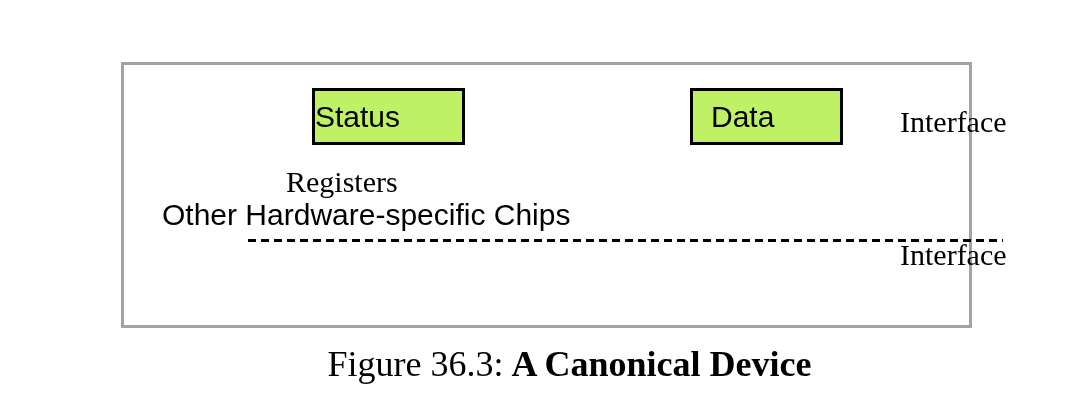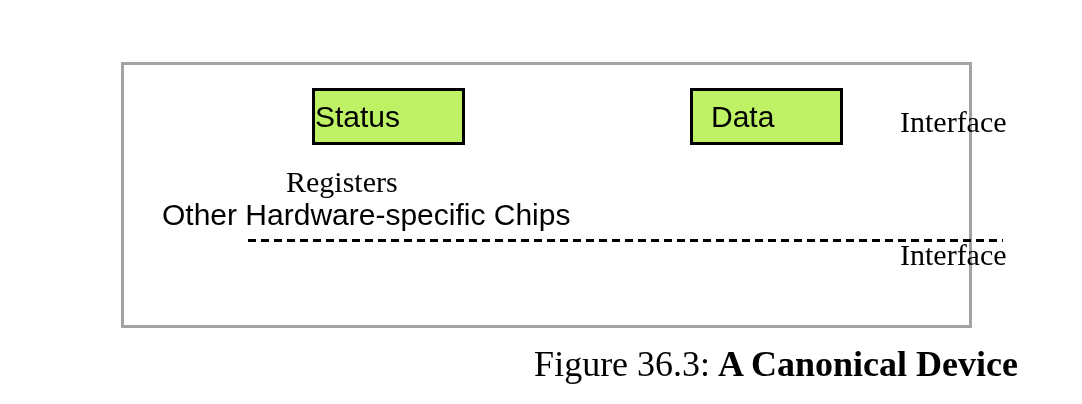--- a/index.html
+++ b/index.html
@@ -70,21 +70,21 @@
     line-height: 38px;
     white-space: nowrap;
   }
   .interface-label { left: 900px; top: 105px; }
   .internals-label { left: 900px; top: 238px; }
   .figure-caption {
     position: absolute;
     left: 121px;
     top: 342px;
     width: 897px;
-    text-align: right;
+    text-align: center;
     font-family: "Liberation Serif", serif;
     font-size: 36px;
     line-height: 44px;
     white-space: nowrap;
     color: #000000;
   }
   .figure-caption .caption-title {
     font-weight: bold;
     margin-left: 0.22em;
   }

